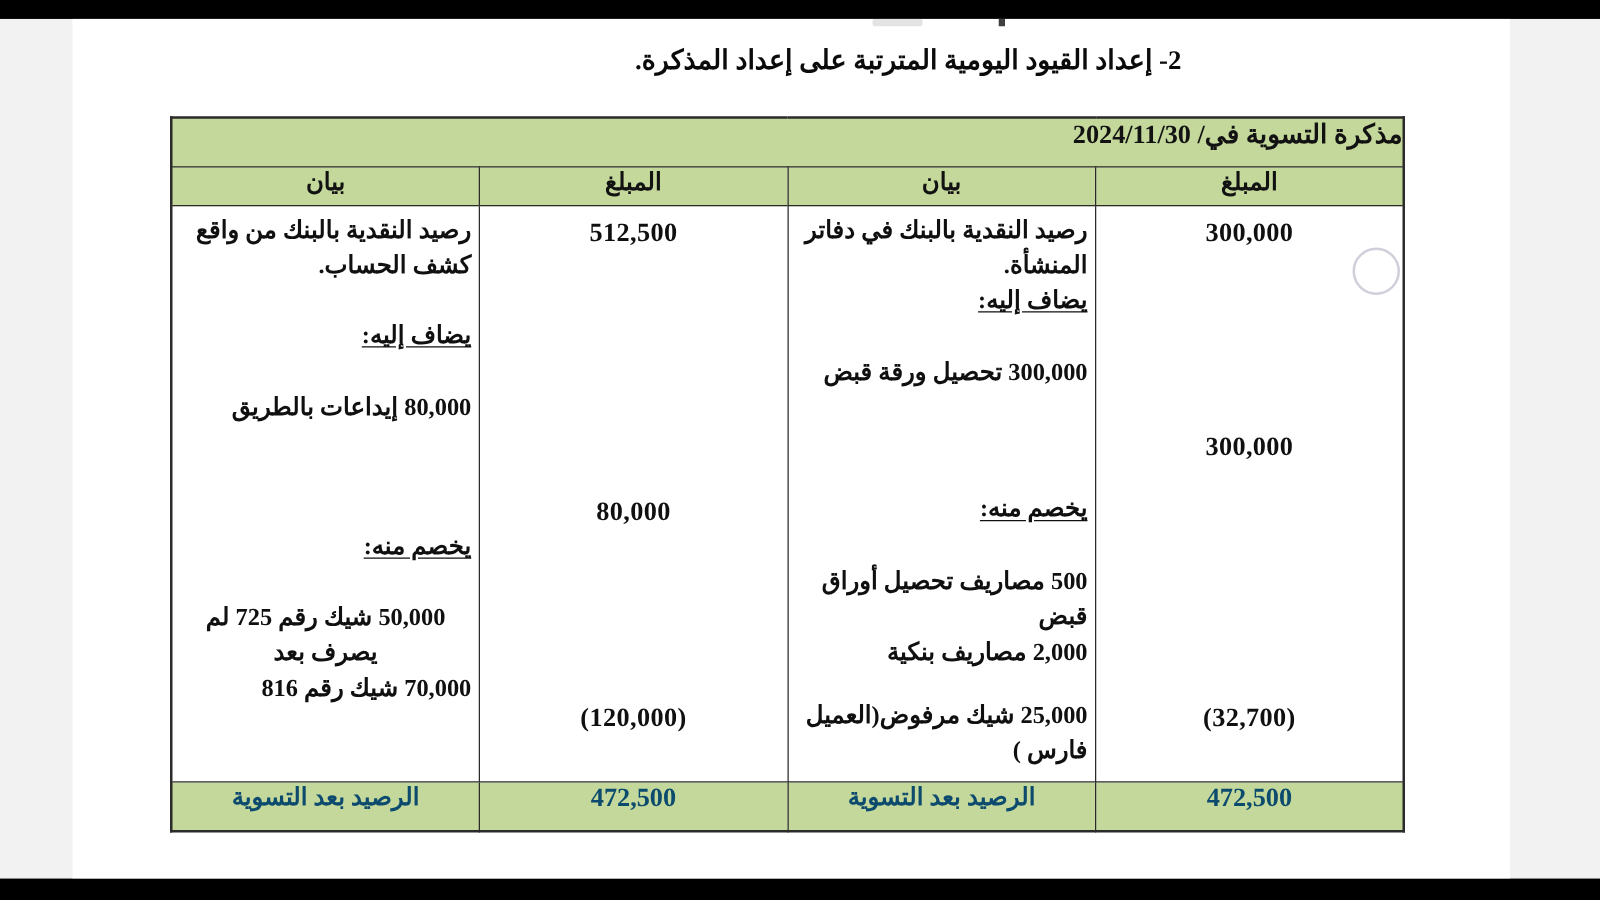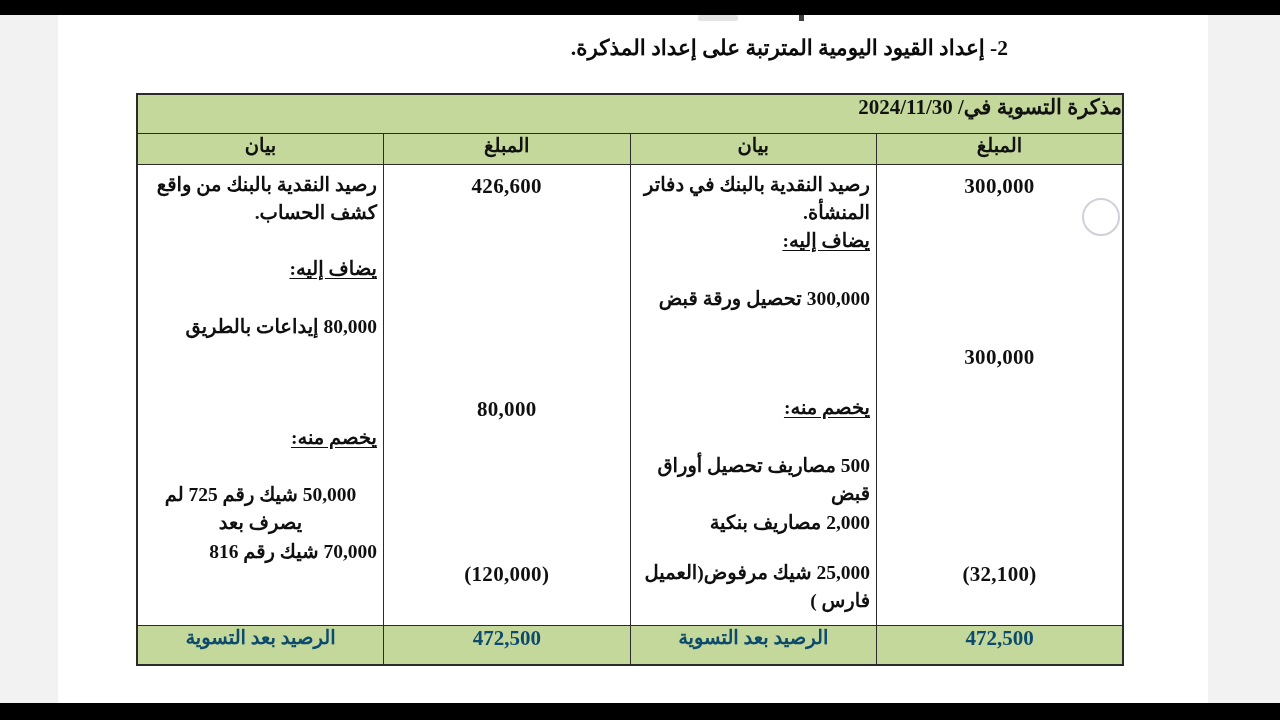--- a/index.html
+++ b/index.html
@@ -50,21 +50,21 @@
     height: 688px;
     background: #ffffff;
   }
 
   
   .heading {
     position: absolute;
     right: 200px;
     top: 20px;
     width: 500px;
-    text-align: right;
+    text-align: left;
     direction: rtl;
     font-family: "Liberation Serif", "DejaVu Serif", serif;
     font-weight: bold;
     font-size: 21.5px;
     color: #0b0b0b;
     letter-spacing: 0px;
     white-space: nowrap;
   }
   
   .ghost-line {
@@ -209,39 +209,39 @@
             <td class="green colhead" style="width:144px;">المبلغ</td>
             <td class="green colhead" style="width:348px;">بيان</td>
           </tr>
 
           <tr class="body-row">
 
             <td>
               <div class="cell-inner">
                 <div class="ln num" style="top:6px; left:0; right:0;">300,000</div>
                 <div class="ln num" style="top:177px; left:0; right:0;">300,000</div>
-                <div class="ln num" style="top:394px; left:0; right:0;">(32,100)</div>
+                <div class="ln num" style="top:394px; left:0; right:0;">(32,700)</div>
               </div>
             </td>
 
             <td>
               <div class="cell-inner">
                 <div class="ln rtlblock" style="top:6px; right:6px; left:6px;">رصيد النقدية بالبنك في دفاتر المنشأة.</div>
                 <div class="ln rtlblock u" style="top:62px; right:6px;">يضاف إليه:</div>
                 <div class="ln rtlblock" style="top:120px; right:6px; left:6px;">300,000 تحصيل ورقة قبض</div>
                 <div class="ln rtlblock u" style="top:229px; right:6px;">يخصم منه:</div>
                 <div class="ln rtlblock" style="top:287px; right:6px; left:6px;">500 مصاريف تحصيل أوراق قبض</div>
                 <div class="ln rtlblock" style="top:344px; right:6px; left:6px;">2,000 مصاريف بنكية</div>
                 <div class="ln rtlblock" style="top:394px; right:6px; left:6px;">25,000 شيك مرفوض(العميل فارس )</div>
               </div>
             </td>
 
             <td>
               <div class="cell-inner">
-                <div class="ln num" style="top:6px; left:0; right:0;">426,600</div>
+                <div class="ln num" style="top:6px; left:0; right:0;">512,500</div>
                 <div class="ln num" style="top:229px; left:0; right:0;">80,000</div>
                 <div class="ln num" style="top:394px; left:0; right:0;">(120,000)</div>
               </div>
             </td>
 
             <td>
               <div class="cell-inner">
                 <div class="ln rtlblock" style="top:6px; right:6px; left:6px;">رصيد النقدية بالبنك من واقع كشف الحساب.</div>
                 <div class="ln rtlblock u" style="top:90px; right:6px;">يضاف إليه:</div>
                 <div class="ln rtlblock" style="top:148px; right:6px; left:6px;">80,000 إيداعات بالطريق</div>

